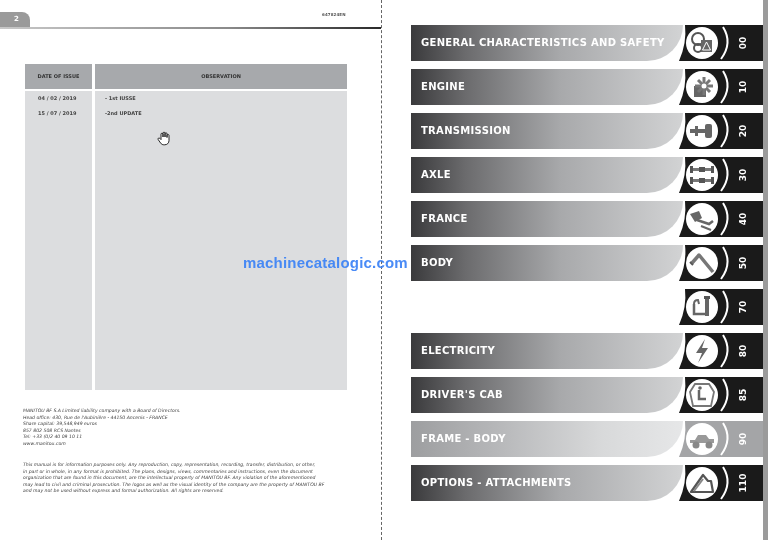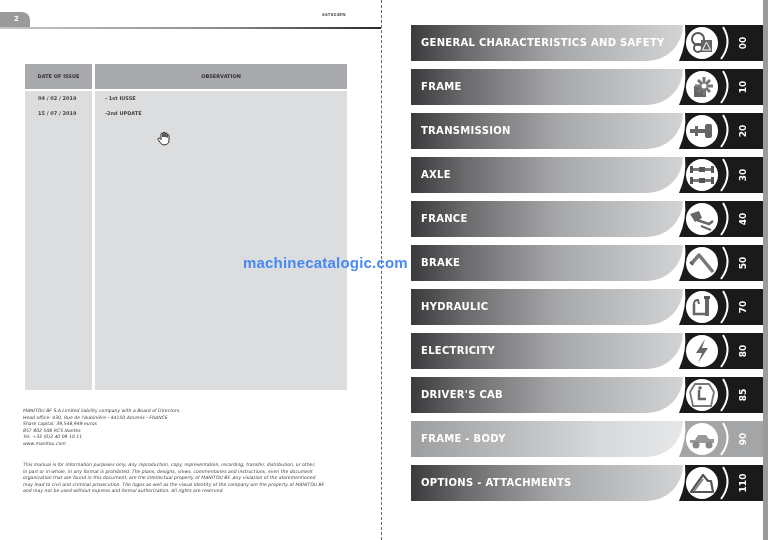--- a/index.html
+++ b/index.html
@@ -158,21 +158,21 @@
           <path d="M19.5 14 L23.5 22 H15.5 Z" fill="none" stroke="#fff" stroke-width="1"></path>
         </svg>
       <div class="tab-number">
           <span>00</span>
         </div>
     </div>
   </div>
 
   <div class="section-row" style="top:69px;">
     <div class="section-bar">
-        <span class="section-label">FRAME</span>
+        <span class="section-label">ENGINE</span>
       </div>
     <div class="section-tab">
       <svg class="tab-bg" width="86" height="36" viewBox="0 0 86 36">
           <path d="M8 0 H86 V36 H2 Q10 18 8 0 Z" fill="#1a1a1a"></path>
           <circle cx="25" cy="18" r="16" fill="#fff"></circle>
           <path d="M46 2 Q56 18 44 34" stroke="#fff" stroke-width="2" fill="none"></path>
         </svg>
       <svg class="tab-icon" viewBox="0 0 30 30">
           <rect x="7" y="14" width="12" height="11" fill="#666"></rect>
           <g stroke="#777" stroke-width="3">
@@ -252,42 +252,39 @@
           <path d="M14 22 L24 26" stroke="#666" stroke-width="2" fill="none"></path>
         </svg>
       <div class="tab-number">
           <span>40</span>
         </div>
     </div>
   </div>
 
   <div class="section-row" style="top:245px;">
     <div class="section-bar">
-        <span class="section-label">BRAKE</span>
+        <span class="section-label">BODY</span>
       </div>
     <div class="section-tab">
       <svg class="tab-bg" width="86" height="36" viewBox="0 0 86 36">
           <path d="M8 0 H86 V36 H2 Q10 18 8 0 Z" fill="#1a1a1a"></path>
           <circle cx="25" cy="18" r="16" fill="#fff"></circle>
           <path d="M46 2 Q56 18 44 34" stroke="#fff" stroke-width="2" fill="none"></path>
         </svg>
       <svg class="tab-icon" viewBox="0 0 30 30">
           <path d="M5 15 L12 7 L26 24" stroke="#777" stroke-width="3.5" fill="none" stroke-linejoin="round"></path>
           <path d="M3 14 L6 17" stroke="#555" stroke-width="2"></path>
         </svg>
       <div class="tab-number">
           <span>50</span>
         </div>
     </div>
   </div>
 
   <div class="section-row" style="top:289px;">
-    <div class="section-bar">
-        <span class="section-label">HYDRAULIC</span>
-      </div>
     <div class="section-tab">
       <svg class="tab-bg" width="86" height="36" viewBox="0 0 86 36">
           <path d="M8 0 H86 V36 H2 Q10 18 8 0 Z" fill="#1a1a1a"></path>
           <circle cx="25" cy="18" r="16" fill="#fff"></circle>
           <path d="M46 2 Q56 18 44 34" stroke="#fff" stroke-width="2" fill="none"></path>
         </svg>
       <svg class="tab-icon" viewBox="0 0 30 30">
           <path d="M7 12 V22 H18" stroke="#666" stroke-width="2.5" fill="none"></path>
           <path d="M7 12 Q7 8 11 8 L12 12" stroke="#666" stroke-width="2" fill="none"></path>
           <rect x="18" y="6" width="4" height="18" fill="#666"></rect>

